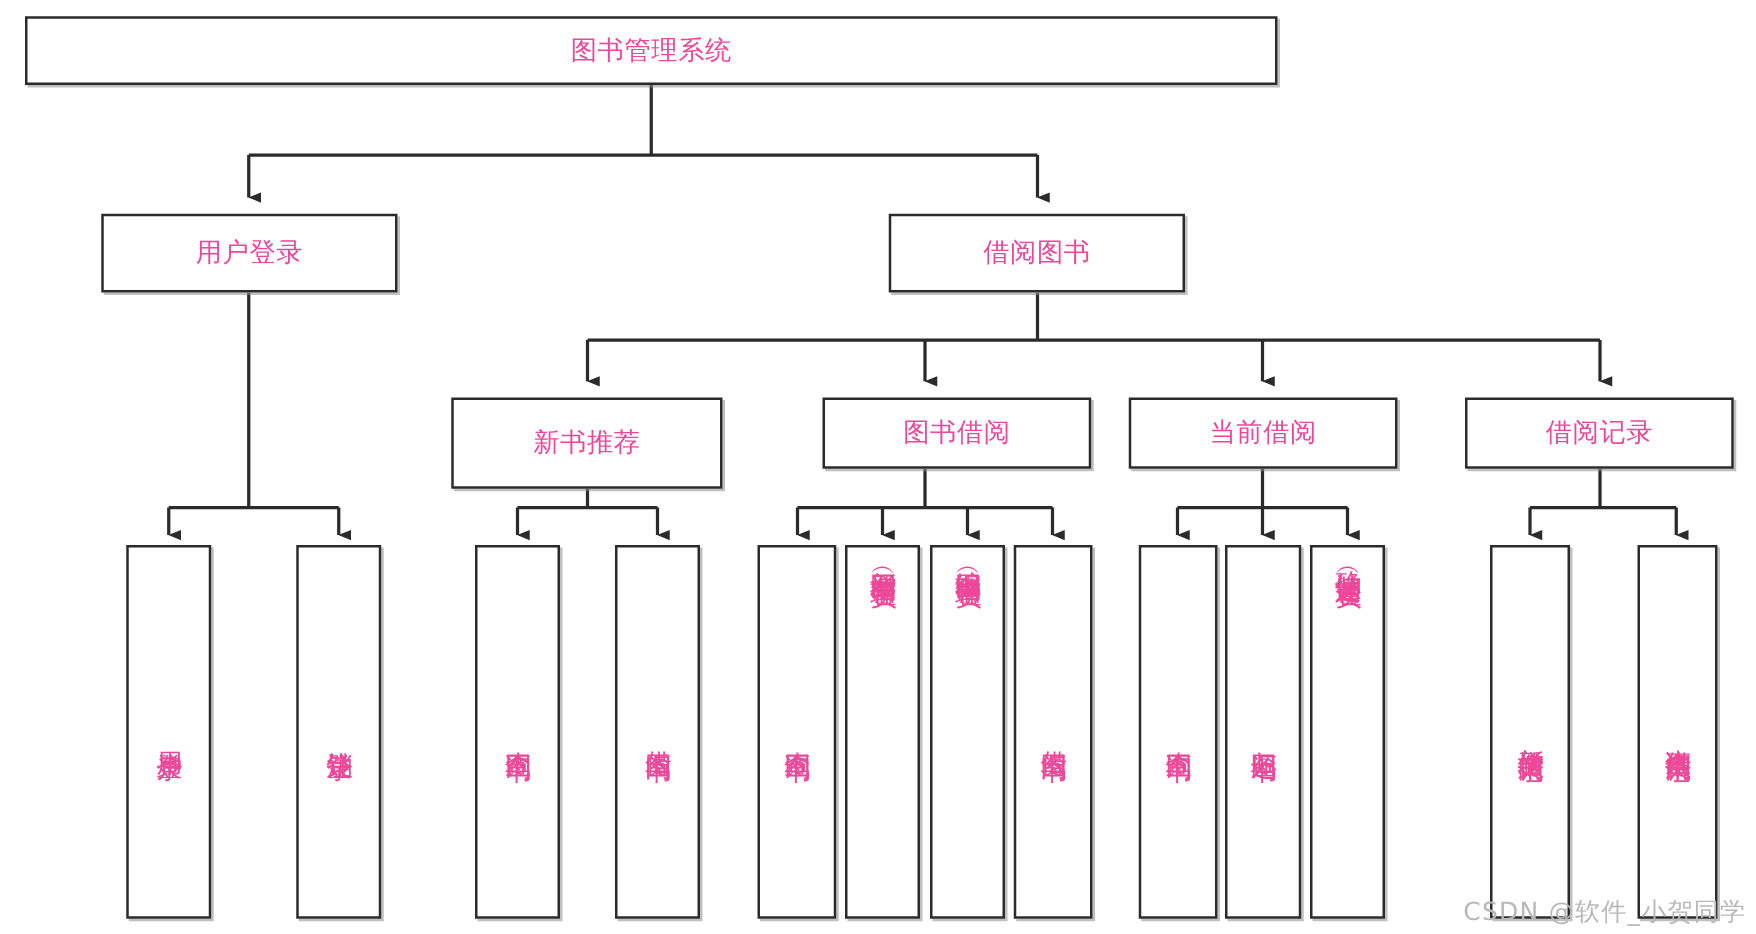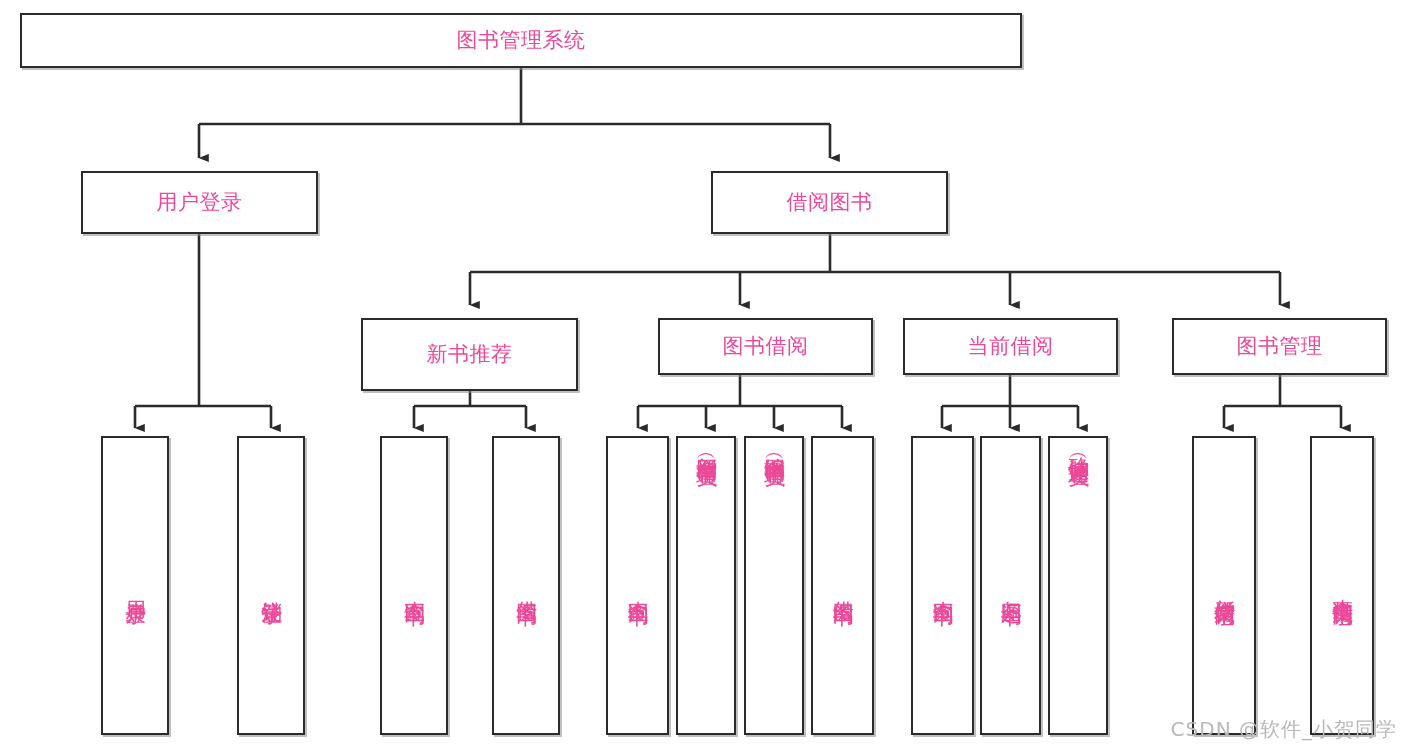--- a/index.html
+++ b/index.html
@@ -161,21 +161,21 @@
   <div class="node-box" style="left:361px; top:318px; width:217px; height:73px;">
     <span class="node-label">新书推荐</span>
   </div>
   <div class="node-box" style="left:633px; top:318px; width:215px; height:57px;margin-left:25px;">
     <span class="node-label">图书借阅</span>
   </div>
   <div class="node-box" style="left:903px; top:318px; width:215px; height:57px;">
     <span class="node-label">当前借阅</span>
   </div>
   <div class="node-box" style="left:1172px; top:318px; width:215px; height:57px;">
-    <span class="node-label">图书管理</span>
+    <span class="node-label">借阅记录</span>
   </div>
 
   <div class="node-box vertical centered" style="left:101px; top:436px; width:68px; height:299px;">
     <span class="node-label">用户登录</span>
   </div>
   <div class="node-box vertical centered" style="left:237px; top:436px; width:68px; height:299px;">
     <span class="node-label">注销登录</span>
   </div>
 
   <div class="node-box vertical centered" style="left:380px; top:436px; width:68px; height:299px;">

